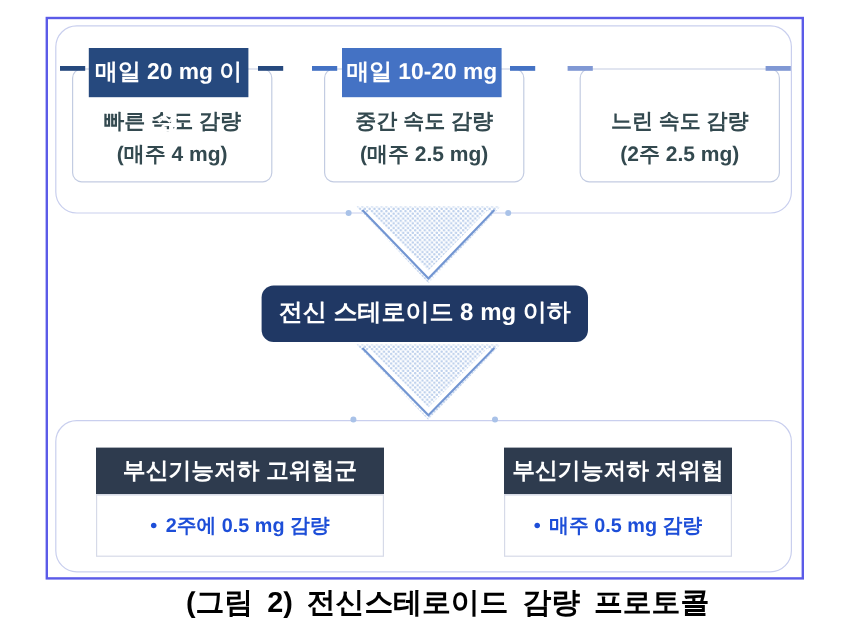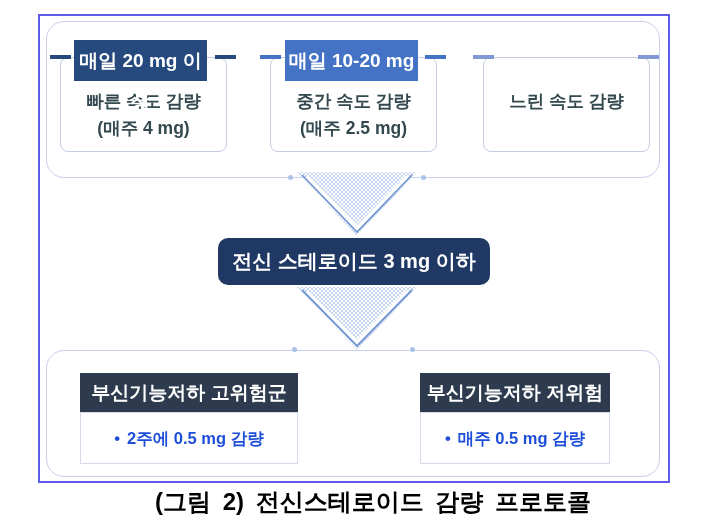--- a/index.html
+++ b/index.html
@@ -65,21 +65,21 @@
   
   .b-header{
     position:absolute;top:373px;height:39px;line-height:39px;
     text-align:center;color:#ffffff;font-size:19px;z-index:3;
   }
   .b-body{
     position:absolute;top:412px;height:52px;line-height:50px;box-sizing:border-box;
     border:1.5px solid #D6DAE8;background:#ffffff;text-align:center;
     color:#1d4ed8;font-size:16.5px;z-index:3;
   }
-  .bl{left:80px;width:218px;} .br{left:420px;width:190px;}
+  .bl{left:80px;width:240px;} .br{left:420px;width:190px;}
   .bullet{margin-right:7px;}
 
   
   .caption{
     position:absolute;left:0;right:0;top:486px;text-align:center;
     color:#000000;font-size:24px;word-spacing:5px;padding-left:36px;
   }
 </style>
 </head>
 <body>
@@ -107,41 +107,42 @@
   <div class="frame-text t1">
     <div>빠른 속도 감량</div>
     <div>(매주 4 mg)</div>
   </div>
   <div class="frame-text t2">
     <div>중간 속도 감량</div>
     <div>(매주 2.5 mg)</div>
   </div>
   <div class="frame-text t3">
     <div>느린 속도 감량</div>
+    <div>(2주 2.5 mg)</div>
   </div>
 
   <div class="cdot" style="left:288px;top:175px;"></div>
   <div class="cdot" style="left:421px;top:175px;"></div>
   <div class="cdot" style="left:292px;top:347px;"></div>
   <div class="cdot" style="left:410px;top:347px;"></div>
 
   <svg class="chev chev1" width="120" height="67" viewBox="0 0 120 67">
     <defs>
       <pattern id="dots-a" width="4" height="4" patternUnits="userSpaceOnUse">
         <circle cx="1" cy="1" r="1.05" fill="#BDD0EC"></circle>
         <circle cx="3" cy="3" r="1.05" fill="#BDD0EC"></circle>
       </pattern>
     </defs>
     <polygon points="0,1 120,1 60,65" fill="#ffffff"></polygon>
     <polygon points="0,1 120,1 60,65" fill="url(#dots-a)"></polygon>
     <polyline points="9,6 60,58 111,6" fill="none" stroke="#ffffff" stroke-width="5"></polyline>
     <polyline points="5,4 60,61 115,4" fill="none" stroke="#7396D2" stroke-width="1.8"></polyline>
   </svg>
 
-  <div class="mid-box" style="background: rgb(32, 56, 100);">전신 스테로이드 3 mg 이하</div>
+  <div class="mid-box" style="background: rgb(32, 56, 100);">전신 스테로이드 8 mg 이하</div>
 
   <svg class="chev chev2" width="120" height="66" viewBox="0 0 120 66">
     <defs>
       <pattern id="dots-b" width="4" height="4" patternUnits="userSpaceOnUse">
         <circle cx="1" cy="1" r="1.05" fill="#BDD0EC"></circle>
         <circle cx="3" cy="3" r="1.05" fill="#BDD0EC"></circle>
       </pattern>
     </defs>
     <polygon points="0,1 120,1 60,64" fill="#ffffff"></polygon>
     <polygon points="0,1 120,1 60,64" fill="url(#dots-b)"></polygon>

